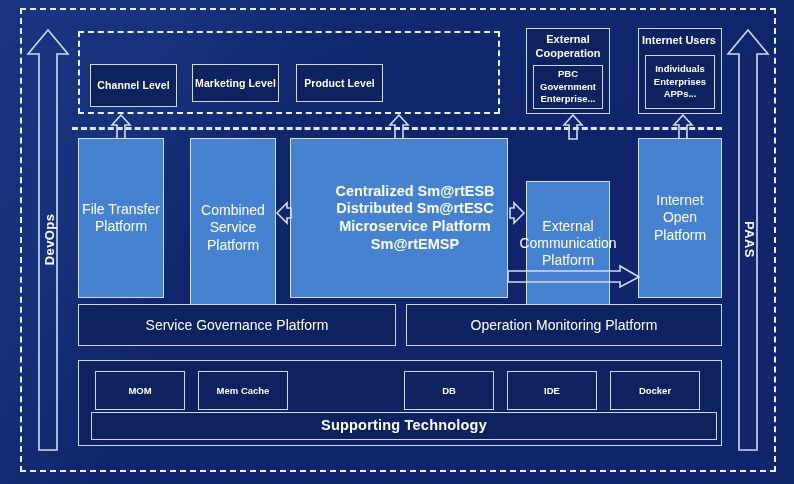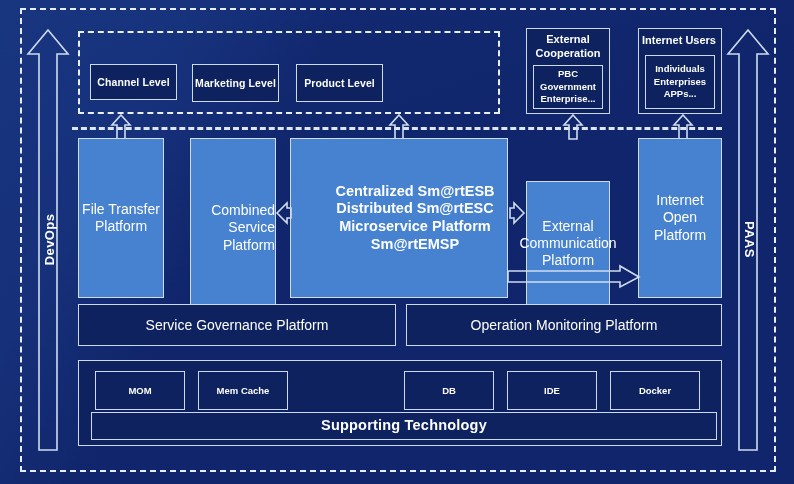--- a/index.html
+++ b/index.html
@@ -116,21 +116,21 @@
   </svg>
   <div class="side-text left" style="left:14px; top:232px; width:70px; text-align:center;">DevOps</div>
 
   <svg class="ov" style="left:726px; top:28px;" width="44" height="424" viewBox="0 0 44 424">
     <path class="stroke-line" d="M22 2 L42 26 L31 26 L31 422 L13 422 L13 26 L2 26 Z"></path>
   </svg>
   <div class="side-text right" style="left:714px; top:232px; width:70px; text-align:center;">PAAS</div>
 
   <div class="abs dashed-group" style="left:78px; top:31px; width:422px; height:83px;"></div>
 
-  <div class="abs navy-box lvl-label" style="left:90px; top:64px; width:87px; height:36px;">
+  <div class="abs navy-box lvl-label" style="left:90px; top:64px; width:87px; height:43px;">
     <span>Channel Level</span>
   </div>
   <div class="abs navy-box lvl-label" style="left:192px; top:64px; width:87px; height:38px;">
     <span>Marketing Level</span>
   </div>
   <div class="abs navy-box lvl-label" style="left:296px; top:64px; width:87px; height:38px;">
     <span>Product Level</span>
   </div>
 
   <div class="abs navy-box" style="left:526px; top:28px; width:84px; height:86px; display:block;">
@@ -159,21 +159,21 @@
     <path class="stroke-line" d="M11 1 L20 11 L15 11 L15 25 L7 25 L7 11 L2 11 Z"></path>
   </svg>
   <svg class="ov" style="left:672px; top:114px;" width="22" height="26" viewBox="0 0 22 26">
     <path class="stroke-line" d="M11 1 L20 11 L15 11 L15 25 L7 25 L7 11 L2 11 Z"></path>
   </svg>
 
   <div class="abs blue-box plat-label" style="left:78px; top:138px; width:86px; height:160px;">
     <span style="white-space:pre-line;">File Transfer Platform</span>
   </div>
 
-  <div class="abs blue-box plat-label" style="left:190px; top:138px; width:86px; height:180px;text-align:right;">
+  <div class="abs blue-box plat-label" style="left:190px; top:138px; width:86px; height:180px;">
     <span style="white-space:pre-line;">Combined Service Platform</span>
   </div>
 
   <div class="abs blue-box esb-label" style="left:290px; top:138px; width:218px; height:160px;">
     <span style="white-space:pre-line;">Centralized Sm@rtESB
 Distributed Sm@rtESC
 Microservice Platform Sm@rtEMSP</span>
   </div>
 
   <div class="abs blue-box plat-label" style="left:526px; top:138px; width:84px; height:125px;margin-top:43px;">

